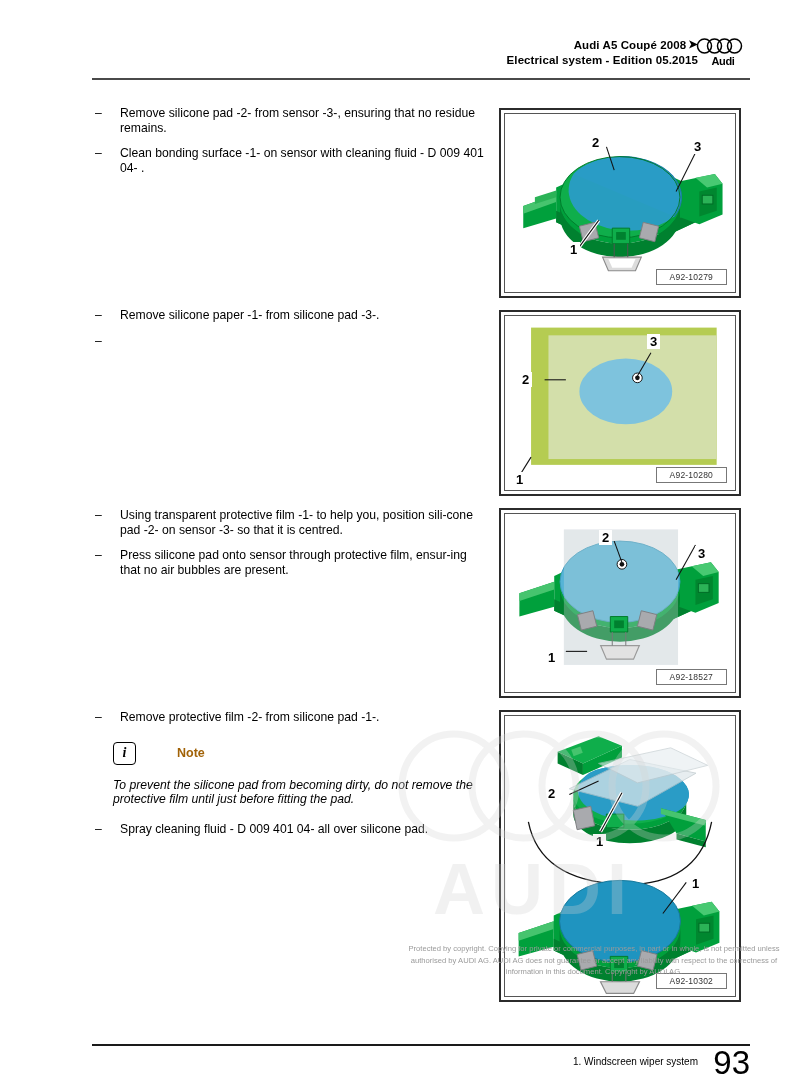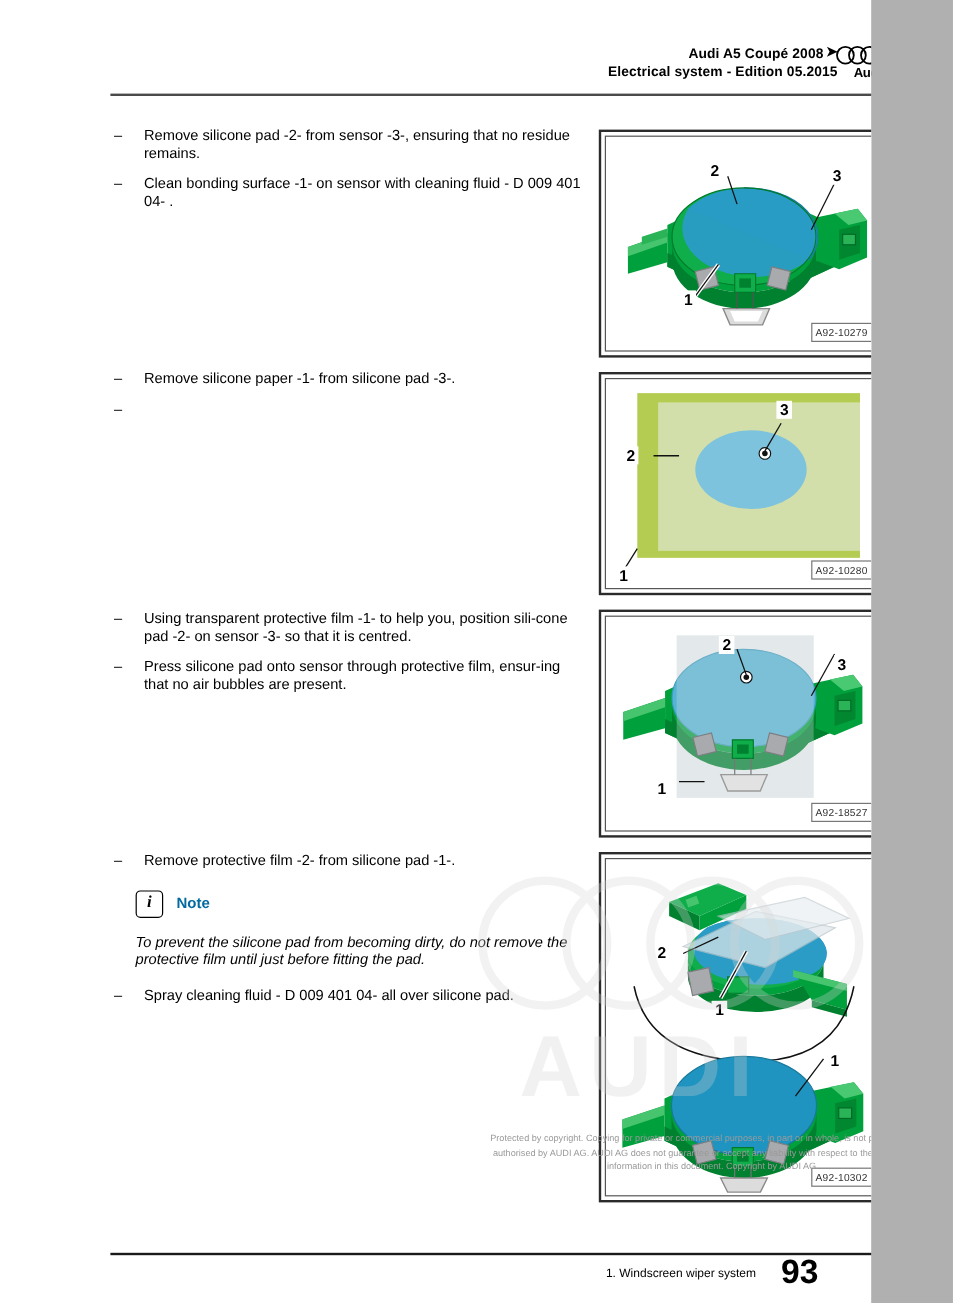--- a/index.html
+++ b/index.html
@@ -1,55 +1,55 @@
 <!DOCTYPE html>
 <html><head>
 <meta charset="utf-8">
 <style>
   html,body{margin:0;padding:0;background:#b0b0b0;}
   body{font-family:"Liberation Sans",sans-serif;}
-  .page{position:relative;width:726px;height:1086px;background:#ffffff;overflow:hidden;}
+  .page{position:relative;width:794px;height:1086px;background:#ffffff;overflow:hidden;}
 
   
   .header{position:absolute;left:0;top:0;width:794px;height:86px;}
   .hdr-text{position:absolute;right:96px;top:38px;text-align:right;
             font-size:11.5px;line-height:15px;color:#000;font-weight:bold;letter-spacing:.1px;}
   .hdr-line1{white-space:nowrap;}
   .hdr-line2{white-space:nowrap;}
   .hdr-arrow{display:inline-block;transform:translateY(-1px);padding-left:2px;font-weight:bold;}
   .hdr-logo{position:absolute;right:44px;top:37px;width:54px;height:34px;}
   .rings{position:absolute;left:0;top:0;width:54px;height:18px;}
   .audi-word{position:absolute;left:6px;top:18px;width:42px;text-align:center;
              font-size:11px;font-weight:bold;letter-spacing:-.3px;color:#000;}
   .hdr-rule{position:absolute;left:92px;top:78px;width:658px;height:0;
             border-top:2px solid #4a4a4a;}
 
   
   .foot-rule{position:absolute;left:92px;top:1044px;width:658px;height:0;
              border-top:2px solid #1a1a1a;}
   .foot-text{position:absolute;right:96px;top:1056px;font-size:10px;color:#000;white-space:nowrap;}
-  .foot-page{position:absolute;right:44px;top:1044px;font-size:28px;font-weight:bold;color:#000;}
+  .foot-page{position:absolute;right:44px;top:1044px;font-size:33px;font-weight:normal;color:#000;}
   .blk{position:absolute;left:0;width:392px;}
   .bullet{position:relative;padding-left:28px;font-size:12.2px;line-height:14.6px;color:#000;
           margin-bottom:11px;}
   .bullet .dash{position:absolute;left:3px;top:0;font-size:12.2px;}
   .note-hdr{display:flex;align-items:center;gap:11px;margin:17px 0 13px 21px;}
   .note-icon{width:21px;height:21px;border:1.6px solid #000;border-radius:4px;
              display:flex;align-items:center;justify-content:center;
              font-family:"Liberation Serif",serif;font-style:italic;font-weight:bold;
              font-size:14px;line-height:1;background:#fff;}
-  .note-label{font-size:12.5px;font-weight:bold;color:#0369a1;}
+  .note-label{font-size:12.5px;font-weight:bold;color:#a16207;margin-left:30px;}
   .note-body{margin:0 0 15px 21px;font-style:italic;font-size:12.2px;line-height:14.6px;color:#000;}
 
   
   .fig{position:absolute;background:#fff;border:2px solid #2b2b2b;box-sizing:border-box;}
   .fig-inner{position:absolute;left:3px;top:3px;right:3px;bottom:3px;
              border:1px solid #555;box-sizing:border-box;overflow:hidden;background:#fff;}
   .code{position:absolute;right:8px;bottom:7px;border:1px solid #777;background:#fff;
-        font-size:8.5px;color:#333;padding:2px 3px;letter-spacing:.2px;z-index:30;}
+        font-size:8.5px;color:#333;padding:2px 13px;letter-spacing:.2px;z-index:30;}
   .cobox{position:absolute;background:#fff;padding:0 3px;font-size:13px;font-weight:bold;z-index:25;}
 
   
   .wm{position:absolute;pointer-events:none;z-index:40;opacity:.30;}
   .wm-rings{left:392px;top:726px;width:330px;height:120px;}
   .wm-word{left:368px;top:848px;width:330px;text-align:center;
            font-size:72px;font-weight:bold;color:#d2d2d2;letter-spacing:6px;
            font-family:"Liberation Sans",sans-serif;}
   .copy{position:absolute;left:398px;top:930px;width:392px;text-align:center;
         font-size:7.6px;line-height:11.5px;color:#9a9a9a;z-index:41;pointer-events:none;margin-top:13px;}

